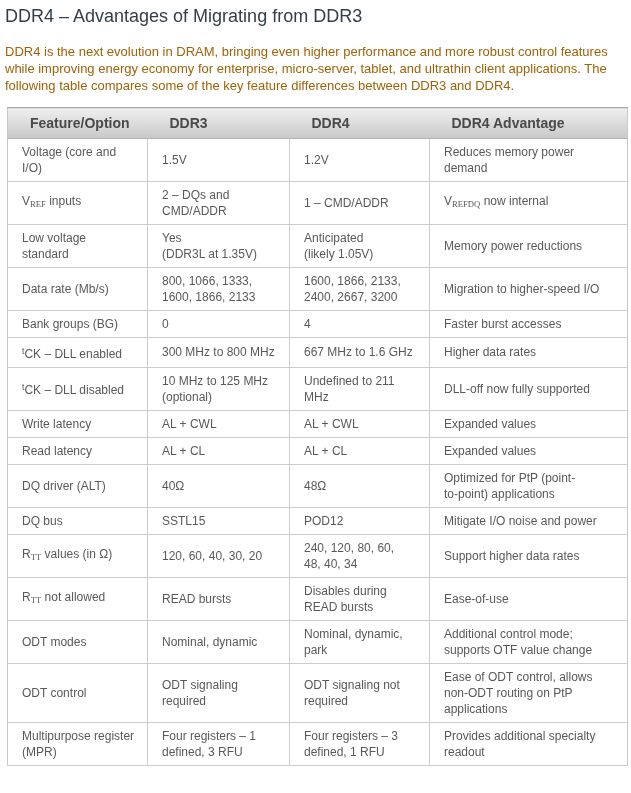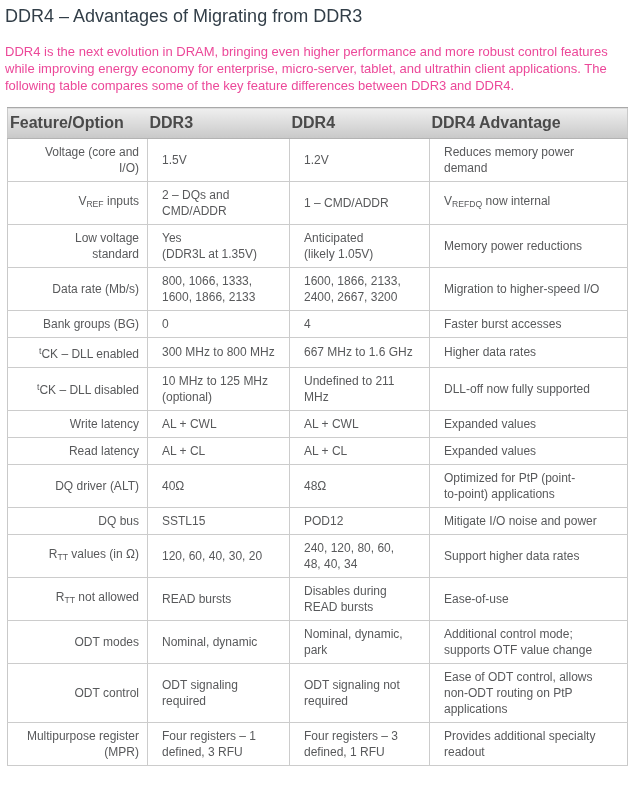--- a/index.html
+++ b/index.html
@@ -18,52 +18,52 @@
     font-size: 18px;
     font-weight: 400;
     color: #323e48;
     letter-spacing: 0;
   }
   p.intro {
     margin: 16px 0 0 1px;
     width: 617px;
     font-size: 13px;
     line-height: 17px;
-    color: #ec4899;
+    color: #a16207;
   }
   table.cmp {
     margin: 13px 0 0 3px;
     border-collapse: collapse;
     table-layout: fixed;
     width: 620px;
     font-size: 12px;
     line-height: 16px;
     color: #58595b;
     border: 1px solid #c9c9c9;
   }
   table.cmp thead th {
     background: linear-gradient(#efefef, #c8c8c8);
     border-top: 1px solid #a9a9a9;
     border-bottom: 1px solid #b3b3b3;
     color: #4a4a4a;
     font-weight: 700;
     text-align: left;
-    padding: 7px 8px 7px 2px;
-    font-size: 16px;
+    padding: 7px 8px 7px 22px;
+    font-size: 14px;
   }
   table.cmp td {
     border: 1px solid #cccccc;
     padding: 5px 8px 5px 14px;
     vertical-align: middle;
     white-space: pre-line;
     overflow-wrap: break-word;
   }
-  table.cmp td:first-child { border-left: none; text-align: right; }
+  table.cmp td:first-child { border-left: none; }
   table.cmp td:last-child { border-right: none; }
-  sub { font-size: 0.72em; vertical-align: -0.25em; }
+  sub { font-size: 0.72em; vertical-align: -0.25em; font-family: Liberation Serif, serif; }
   sup { font-size: 0.72em; vertical-align: 0.45em; }
 </style>
 </head>
 <body>
 
 <div class="page">
   <h1 class="page-title">DDR4 – Advantages of Migrating from DDR3</h1>
   <p class="intro">DDR4 is the next evolution in DRAM, bringing even higher performance and more robust control features while improving energy economy for enterprise, micro-server, tablet, and ultrathin client applications. The following table compares some of the key feature differences between DDR3 and DDR4.</p>
 
   <table class="cmp">

